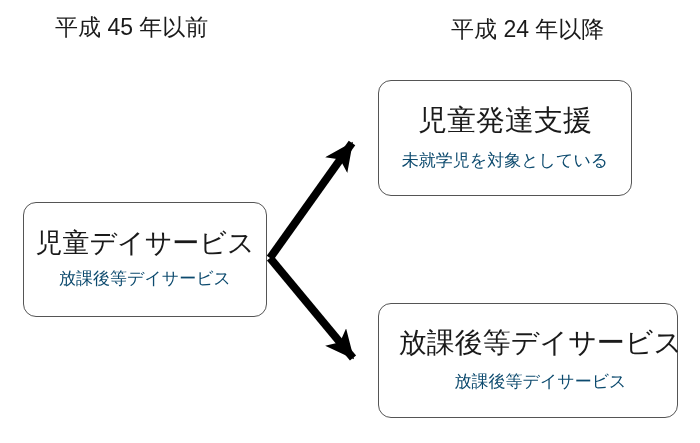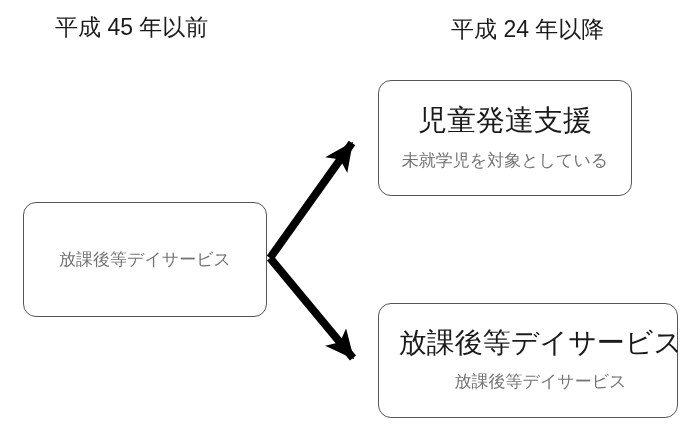--- a/index.html
+++ b/index.html
@@ -39,21 +39,21 @@
     text-align: left;
     padding: 6px 8px;
   }
   .node-box .title {
     color: #1a1a1a;
     white-space: nowrap;
     line-height: 1.25;
   }
   .node-box .subtitle {
     font-size: 17px;
-    color: #737373;
+    color: #0c4a6e;
     white-space: nowrap;
     line-height: 1.6;
   }
   .box-before {
     left: 23px; top: 202px;
     width: 244px; height: 115px;
   }
   .box-before .title { font-size: 27px; margin-bottom: 4px; }
   .box-after-top {
     left: 378px; top: 80px;
@@ -86,20 +86,21 @@
     <defs>
       <marker id="arrowhead" markerWidth="3.8" markerHeight="3.8" refX="3.4" refY="1.7" orient="auto">
         <path d="M0,0 L3.6,1.7 L0,3.4 L0.85,1.7 Z" fill="#000000"></path>
       </marker>
     </defs>
     <line x1="270" y1="258" x2="352" y2="143" stroke="#000000" stroke-width="8" marker-end="url(#arrowhead)"></line>
     <line x1="270" y1="258" x2="353" y2="358" stroke="#000000" stroke-width="8" marker-end="url(#arrowhead)"></line>
   </svg>
 
   <div class="node-box box-before">
+    <div class="title">児童デイサービス</div>
     <div class="subtitle">放課後等デイサービス</div>
   </div>
 
   <div class="node-box box-after-top">
     <div class="title">児童発達支援</div>
     <div class="subtitle">未就学児を対象としている</div>
   </div>
 
   <div class="node-box box-after-bottom">
     <div class="title">放課後等デイサービス</div>

